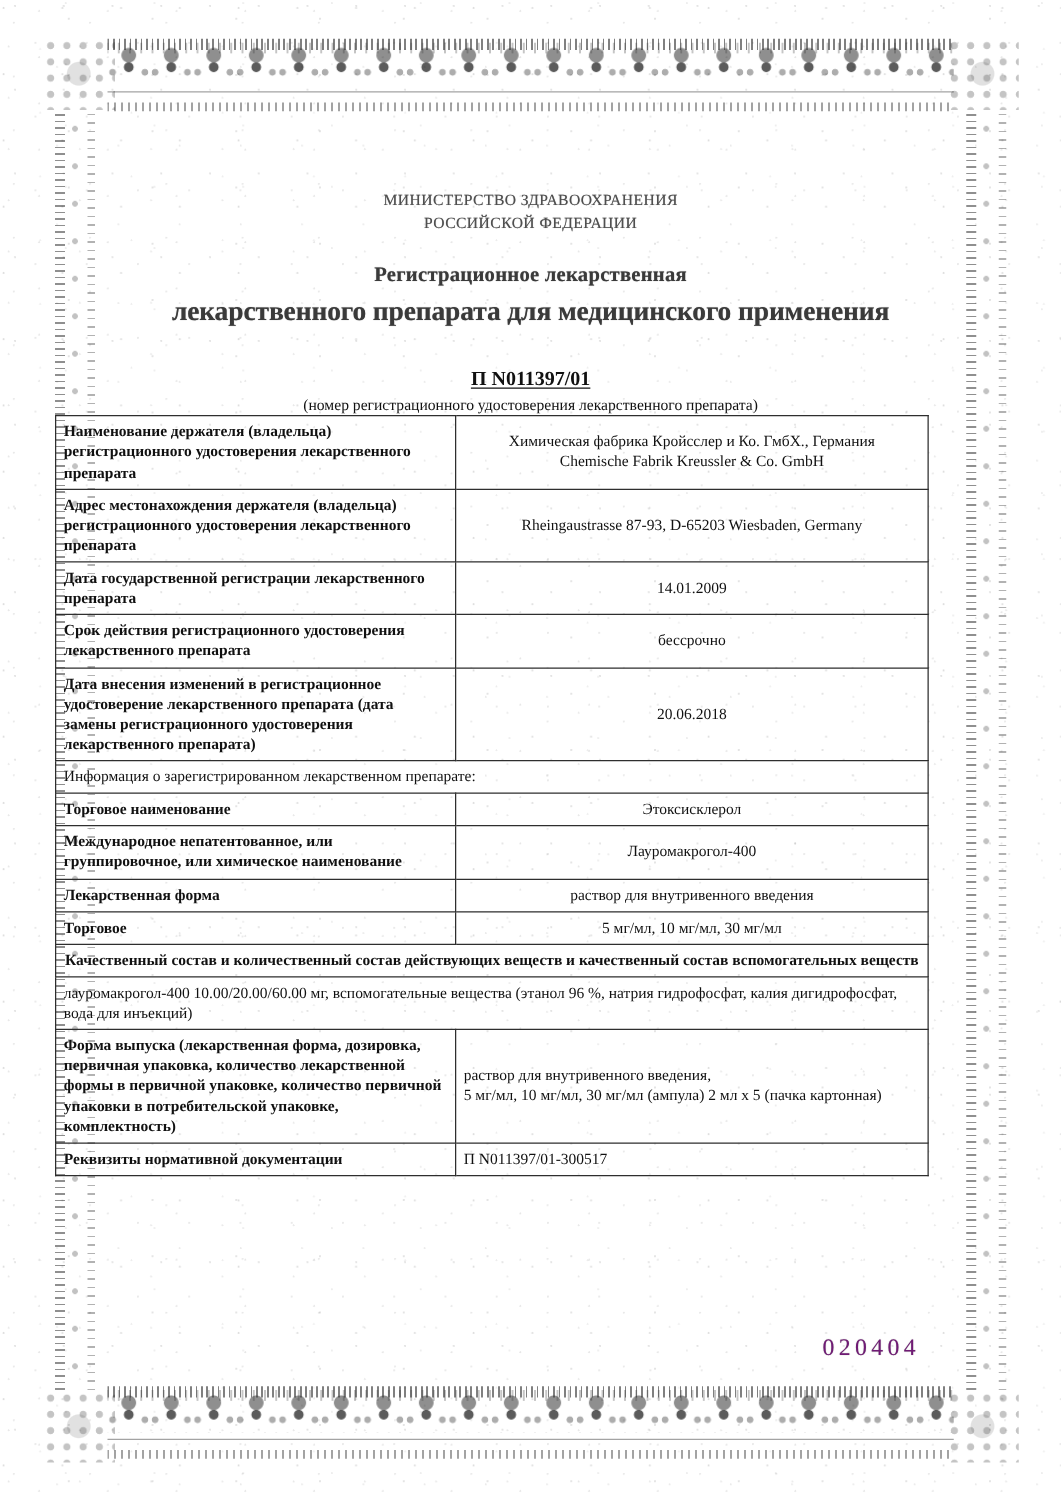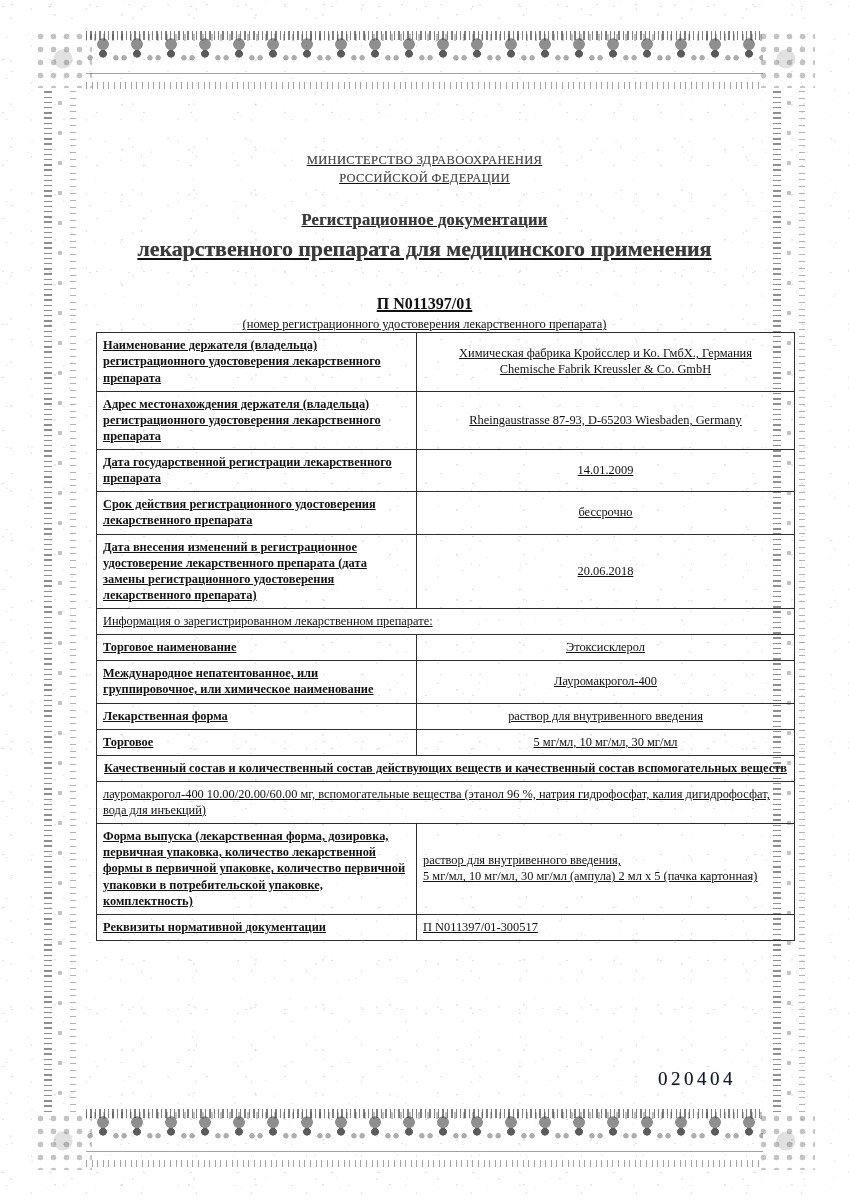--- a/index.html
+++ b/index.html
@@ -117,22 +117,21 @@
   }
   .oc-tl { left: 0; top: 0; }
   .oc-tr { right: 0; top: 0; }
   .oc-bl { left: 0; bottom: 0; }
   .oc-br { right: 0; bottom: 0; }
 
   
   .content {
     position: relative;
     z-index: 3;
-    padding: 0 96px;
-    text-decoration: underline;
+    padding: 0 44px;
   }
 
   .ministry {
     text-align: center;
     font-size: 12.5px;
     letter-spacing: .35px;
     line-height: 1.42;
     margin-top: 152px;
     color: #4f4f4f;
     text-shadow: 0 0 .6px rgba(0,0,0,.45);
@@ -197,21 +196,21 @@
   }
   td.top { vertical-align: top; }
 
   .footer-num {
     position: absolute;
     right: 113px;
     top: 1068px;
     z-index: 3;
     font-size: 19px;
     letter-spacing: 3.5px;
-    color: #0f172a;
+    color: #701a75;
     text-shadow: 0 0 .8px rgba(0,0,0,.4);
     font-family: "Liberation Serif", serif;
   }
 </style>
 </head>
 <body>
 
 <div class="page">
 
   <div class="border-frame">
@@ -228,21 +227,21 @@
   <div class="speckle"></div>
 
   <div class="content">
 
     <div class="ministry">
       <div>МИНИСТЕРСТВО ЗДРАВООХРАНЕНИЯ</div>
       <div>РОССИЙСКОЙ ФЕДЕРАЦИИ</div>
     </div>
 
     <div class="doc-title">
-      <div class="line1">Регистрационное документации</div>
+      <div class="line1">Регистрационное лекарственная</div>
       <div class="line2">лекарственного препарата для медицинского применения</div>
     </div>
 
     <div class="reg-number">П N011397/01</div>
     <div class="reg-caption">(номер регистрационного удостоверения лекарственного препарата)</div>
 
     <table class="reg">
       <tbody>
 
         <tr>

